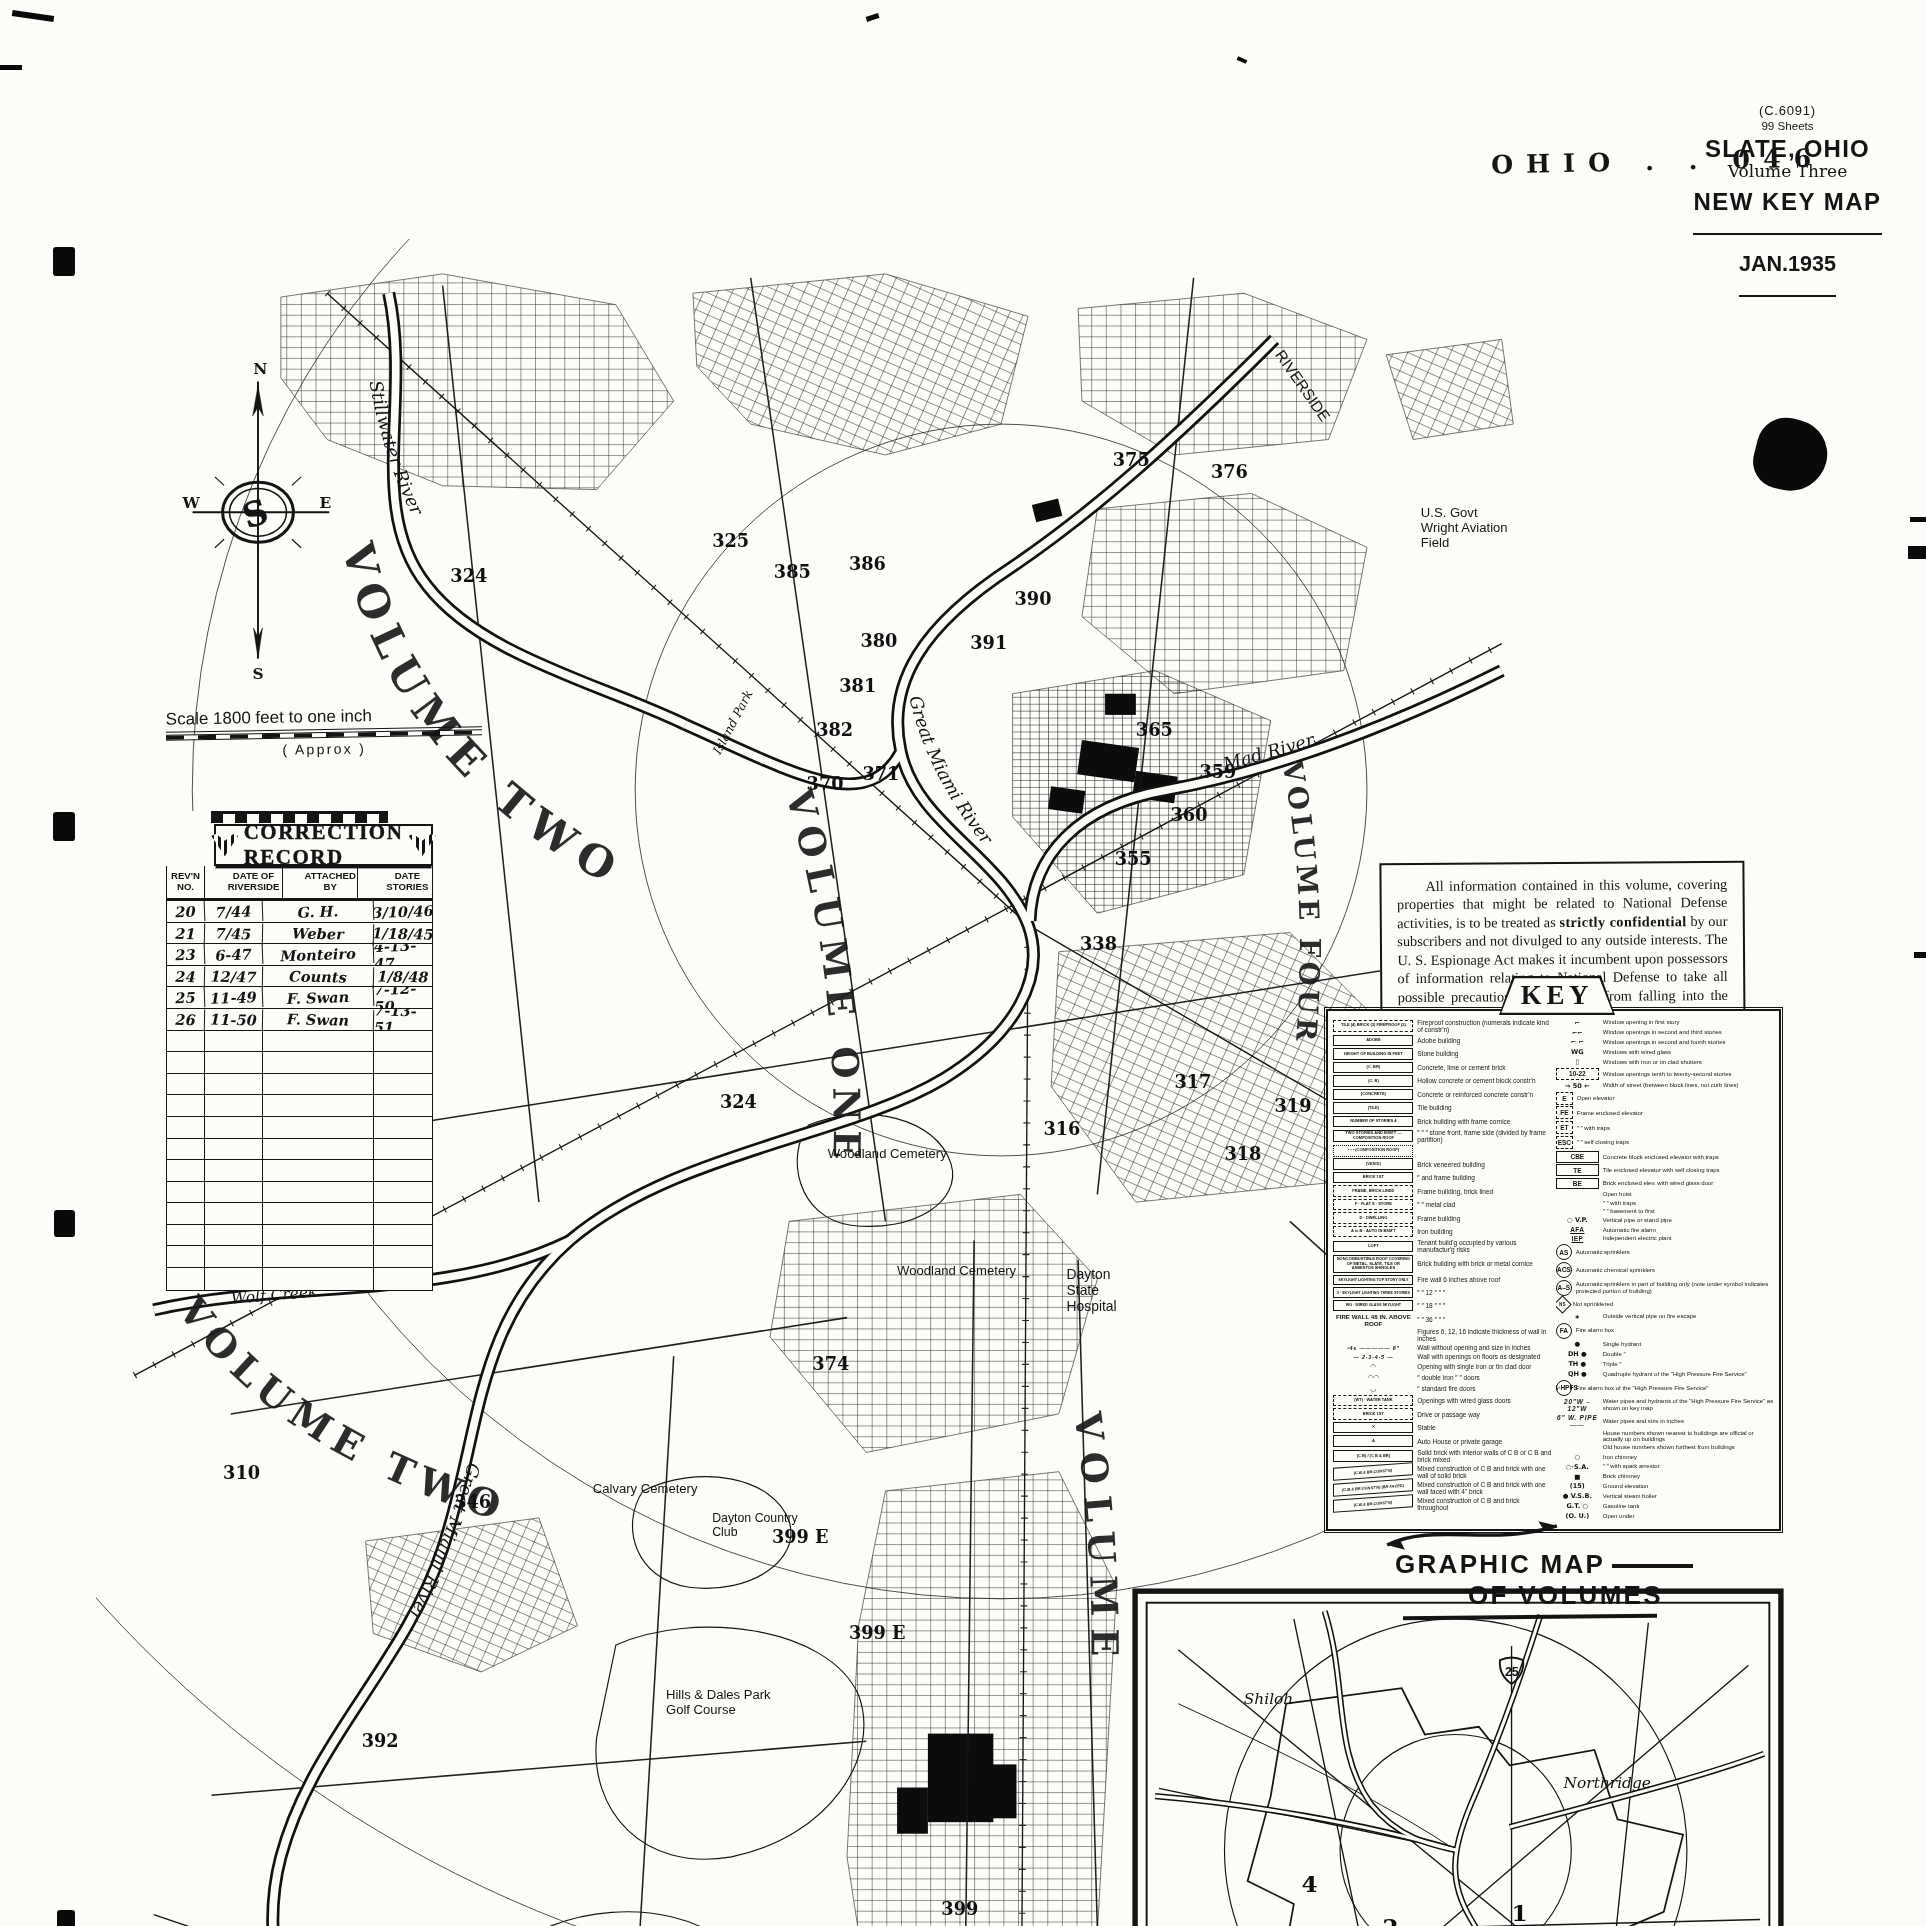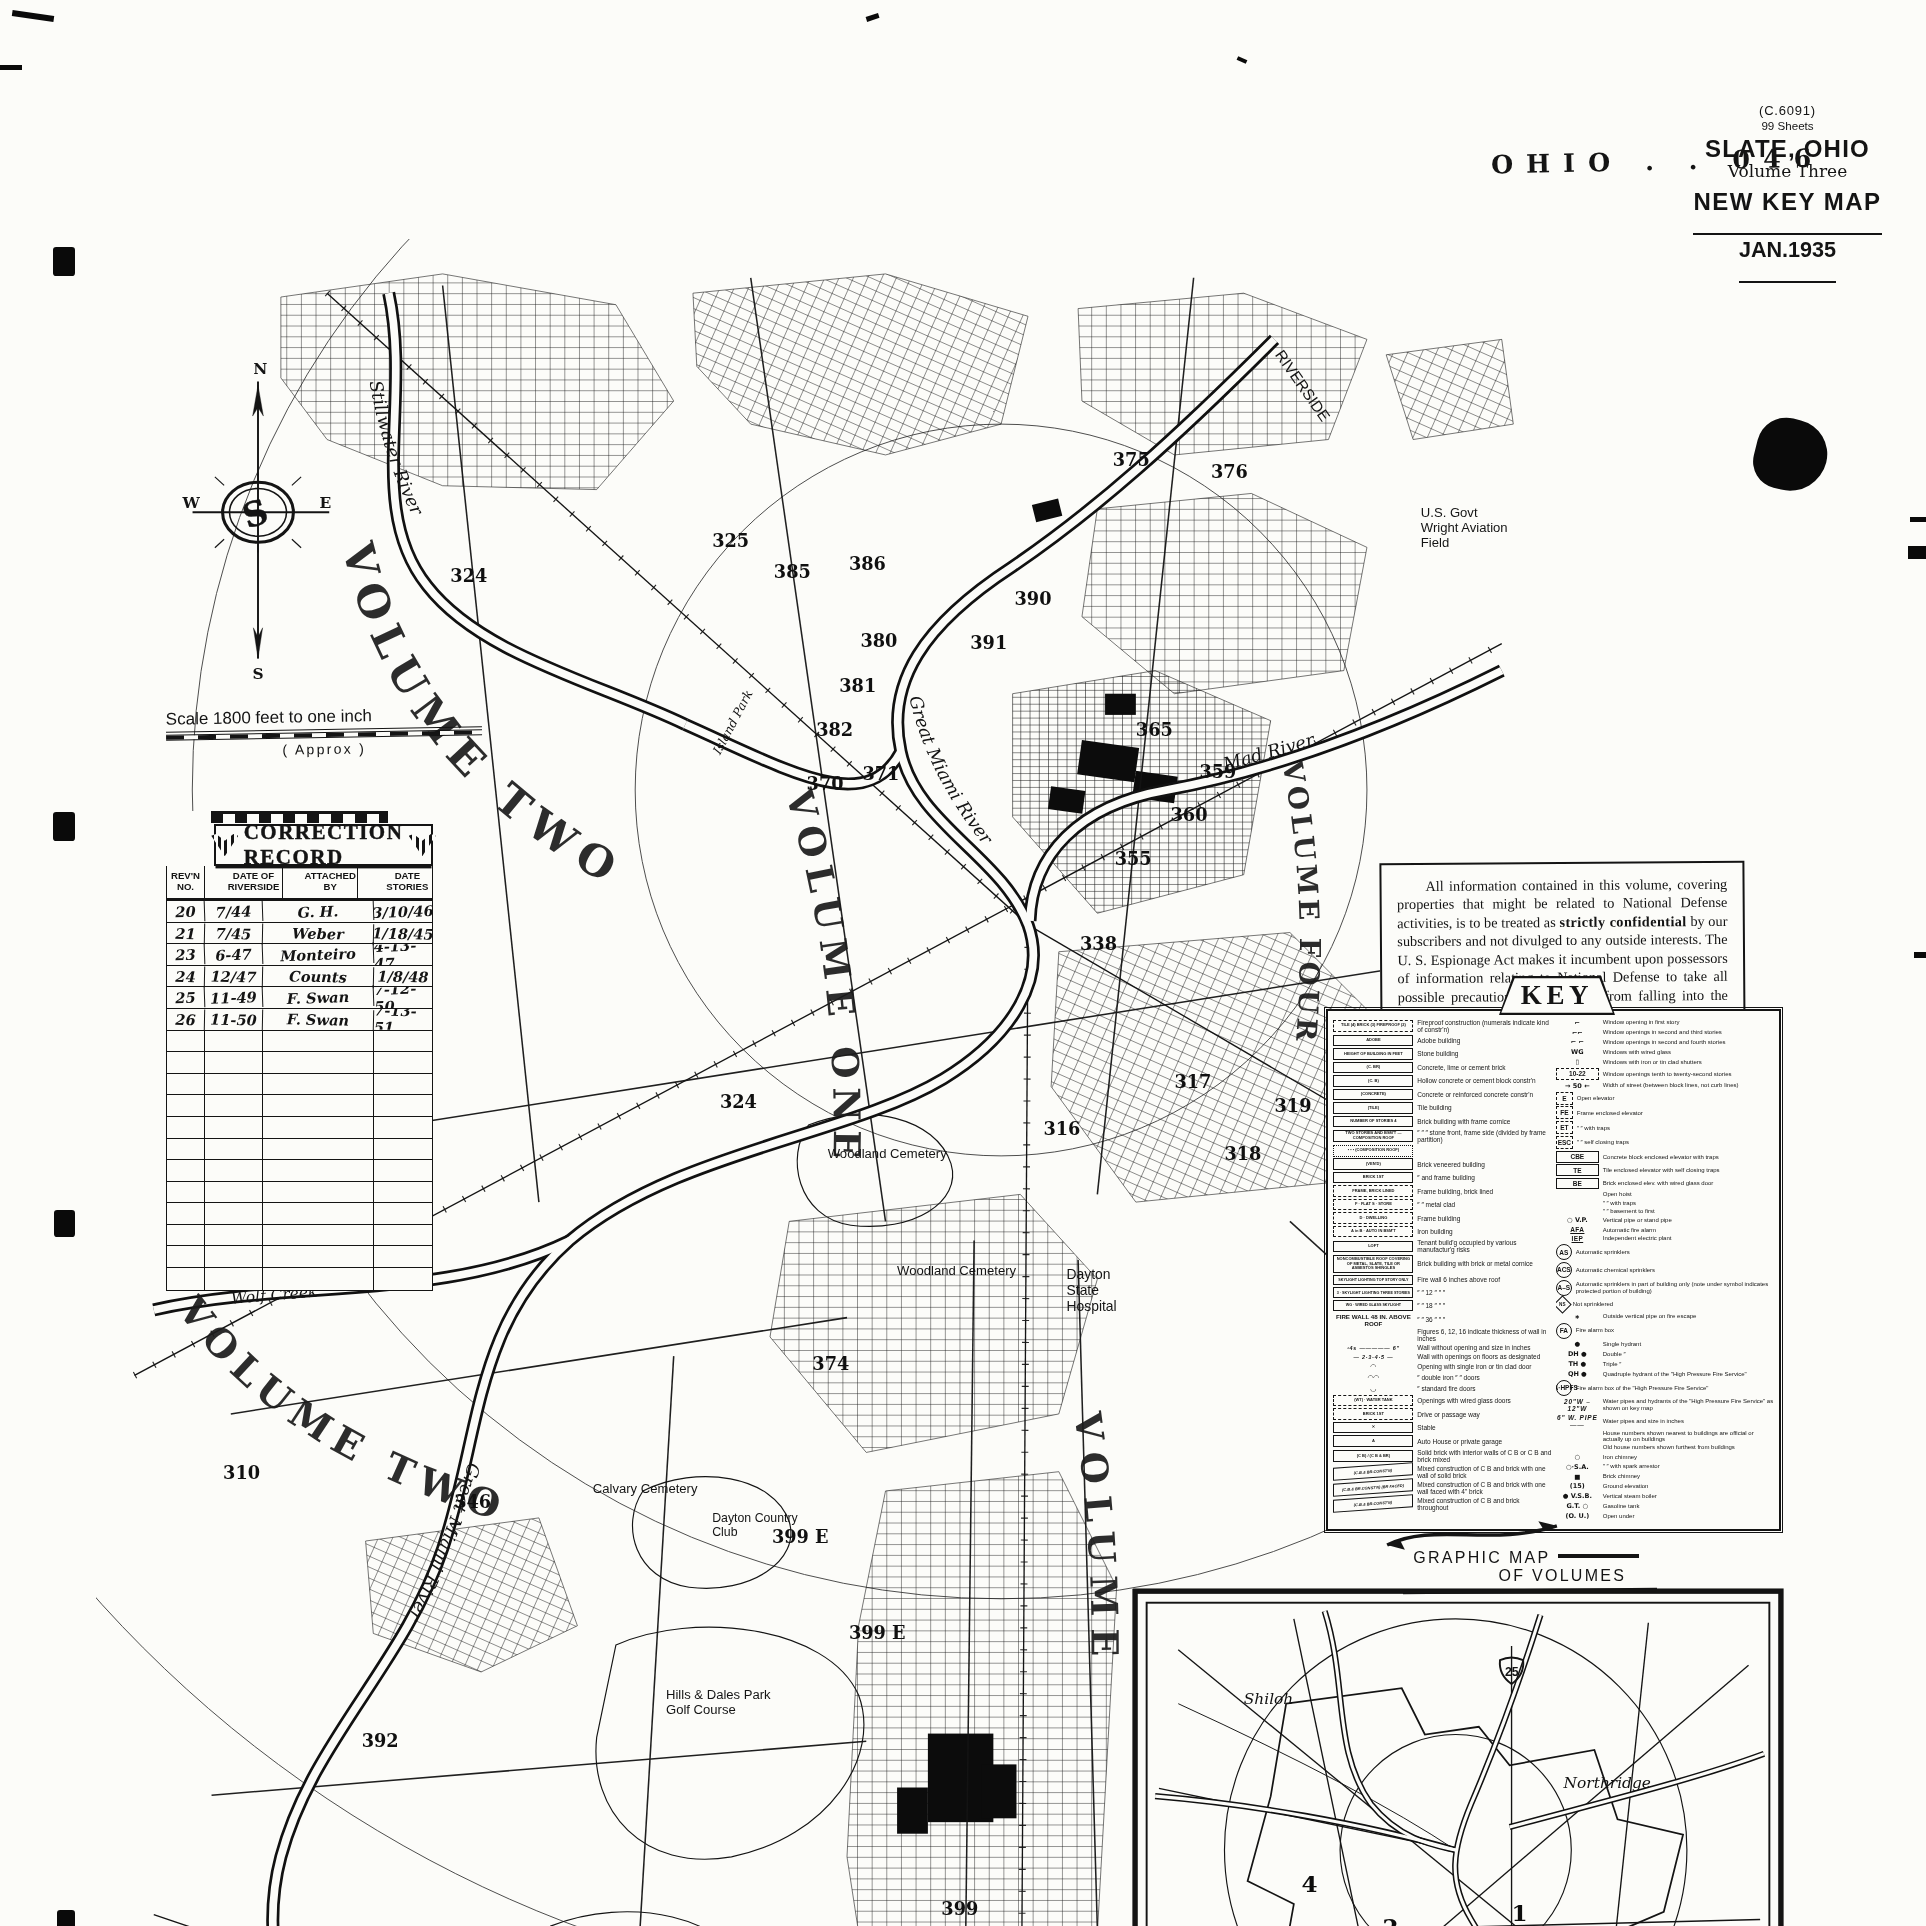--- a/index.html
+++ b/index.html
@@ -23,21 +23,21 @@
   .a-t2{left:1237px;top:58px;width:10px;height:3.9px;transform:rotate(24deg);}
 
   
   .title-block{position:absolute;left:1668px;top:104px;width:239px;text-align:center;line-height:1.15;}
   .tb-cat{font-size:13px;letter-spacing:0.8px;}
   .tb-sheets{font-size:11.6px;}
   .tb-city{font-size:24px;font-weight:bold;letter-spacing:1.2px;margin-top:2.3px;}
   .tb-vol{font-size:17px;font-family:"DejaVu Serif",serif;}
   .tb-map{font-size:24px;font-weight:bold;letter-spacing:1.5px;margin-top:6.2px;}
   .tb-map span,.tb-date span{display:inline-block;border-bottom:2.3px solid #141414;padding-bottom:18px;}
-  .tb-date{font-size:21.6px;font-weight:bold;margin-top:3px;}
+  .tb-date{font-size:21.6px;font-weight:bold;margin-top:17px;}
 
   
   .stamp{position:absolute;left:1491px;top:146px;font-family:"DejaVu Serif",serif;
          font-size:25.4px;font-weight:bold;letter-spacing:13px;transform:rotate(-1.2deg);}
 
   
   .compass{position:absolute;left:181px;top:358px;}
   .compass text{font-family:"DejaVu Serif",serif;font-weight:bold;fill:#141414;}
 
   
@@ -106,21 +106,21 @@
   .t-ring{border:1.5px double #141414;border-radius:50%;width:16px!important;height:16px;font-size:5px;}
   .t-underline{font-size:7px;text-decoration:underline;letter-spacing:0.4px;}
   .t-glyph{font-size:7.3px;font-family:"DejaVu Sans",sans-serif;}
   .t-none{}
   .t-wall{font-size:5.4px;font-style:italic;letter-spacing:0.8px;}
   .t-diamond{width:13px!important;height:13px;border:1.2px solid #141414;transform:rotate(45deg);}
   .t-diamond .din{transform:rotate(-45deg);font-size:4.6px;font-weight:bold;}
 
   
   .gm-title{position:absolute;left:1395px;top:1549px;z-index:3;}
-  .gm-l1,.gm-l2{font-size:16px;letter-spacing:2.3px;font-weight:normal;white-space:nowrap;text-align:center;}
+  .gm-l1,.gm-l2{font-size:26px;letter-spacing:2.3px;font-weight:bold;white-space:nowrap;}
   .gm-l1 span{border-bottom:none;}
   .gm-l1::after{content:"";display:inline-block;width:81px;height:3.9px;background:#141414;margin-left:7px;vertical-align:5.4px;}
   .gm-l2{margin-left:73px;}
   .gm-bar{width:254px;height:4.2px;background:#141414;margin-top:3.9px;margin-left:7.7px;transform:rotate(-0.6deg);}
   .gm-swoosh{position:absolute;left:-31px;top:-35px;}
   .inset{position:absolute;left:1132px;top:1588px;width:652px;height:572px;background:#fcfcf9;z-index:2;}
 
   
   .main-map{position:absolute;left:96px;top:239px;}
   .main-map *{vector-effect:none;}

